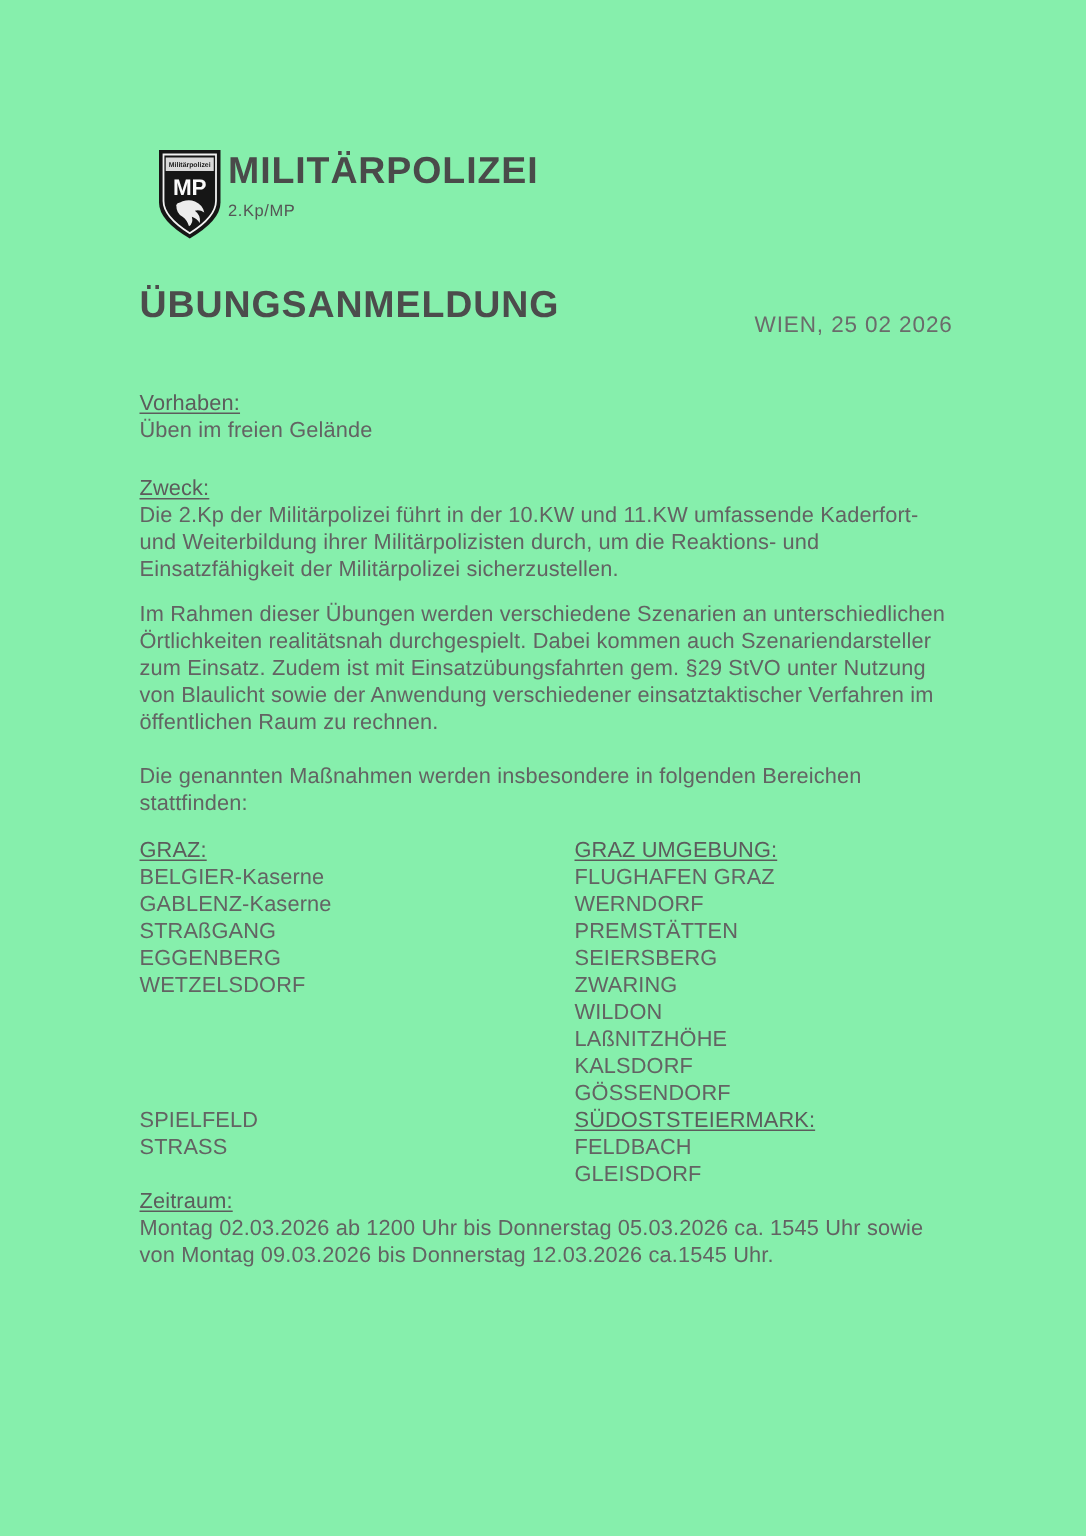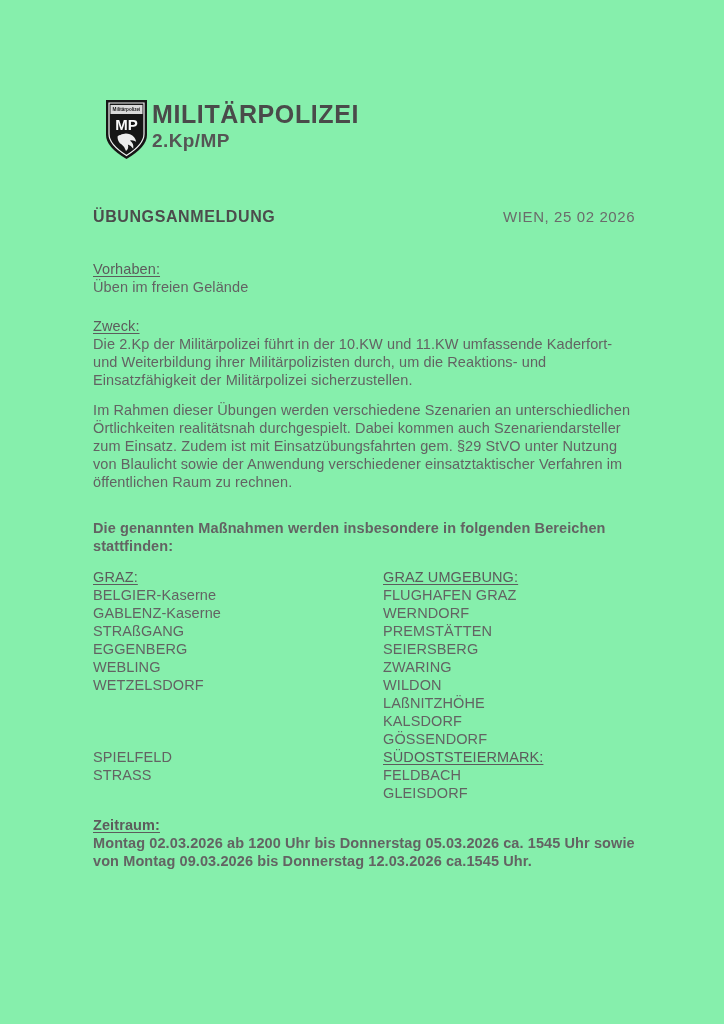--- a/index.html
+++ b/index.html
@@ -13,56 +13,56 @@
     color:#5f5f5f;
   }
   
   .logo{position:absolute;left:104px;top:99px;width:45px;height:61px;}
   .org-block{position:absolute;left:152px;top:100px;}
   .org-name{
     font-size:25px;font-weight:bold;color:#4a4a4a;
     letter-spacing:0.6px;line-height:28px;
   }
   .org-unit{
-    font-size:19px;font-weight:bold;color:#555555;
+    font-size:11px;font-weight:normal;color:#555555;
     letter-spacing:0.4px;line-height:20px;margin-top:3px;
   }
   
   .doc-title{
-    position:absolute;left:93px;top:208px;
-    font-size:16px;font-weight:bold;color:#4c4c4c;
+    position:absolute;left:93px;top:189px;
+    font-size:25px;font-weight:bold;color:#4c4c4c;
     letter-spacing:0.6px;
     text-align:right;
   }
   .doc-date{
     position:absolute;left:503px;top:208px;
     font-size:15px;color:#6b6b6b;letter-spacing:0.6px;
   }
   
   .content{
     position:absolute;left:93px;top:260px;width:570px;
     font-size:14.5px;line-height:18px;letter-spacing:0.1px;
   }
   .sec-heading{
     text-decoration:underline;
     text-underline-offset:2px;
     color:#5c5c5c;
   }
   .para{white-space:pre-line;color:#636363;}
   .zweck-block{margin-top:21px;}
   .para-follow{margin-top:12px;}
-  .intro-block{margin-top:28px;font-weight:bold;}
+  .intro-block{margin-top:18px;}
   .areas-grid{
     display:grid;
     grid-template-columns:290px auto;
     align-items:start;
     margin-top:13px;
   }
   .area-item{color:#636363;}
-  .zeitraum-block{margin-top:14px;font-weight:bold;}
+  .zeitraum-block{}
   
   .logo svg text{font-family:"Liberation Sans","DejaVu Sans",sans-serif;}
 </style>
 </head>
 <body>
 
 <div class="page">
 
   <div class="logo">
     <svg width="45" height="61" viewBox="0 0 45 61" aria-hidden="true">
@@ -114,21 +114,20 @@
 
     <div class="areas-grid">
       <section class="area">
         <div class="sec-heading">GRAZ:</div>
         <div>
 
         <div class="area-item">BELGIER-Kaserne</div>
             <div class="area-item">GABLENZ-Kaserne</div>
             <div class="area-item">STRAßGANG</div>
             <div class="area-item">EGGENBERG</div>
-            <div class="area-item">WEBLING</div>
             <div class="area-item">WETZELSDORF</div>
           </div>
       </section>
 
       <section class="area">
         <div class="sec-heading">GRAZ UMGEBUNG:</div>
         <div>
 
         <div class="area-item">FLUGHAFEN GRAZ</div>
             <div class="area-item">WERNDORF</div>

